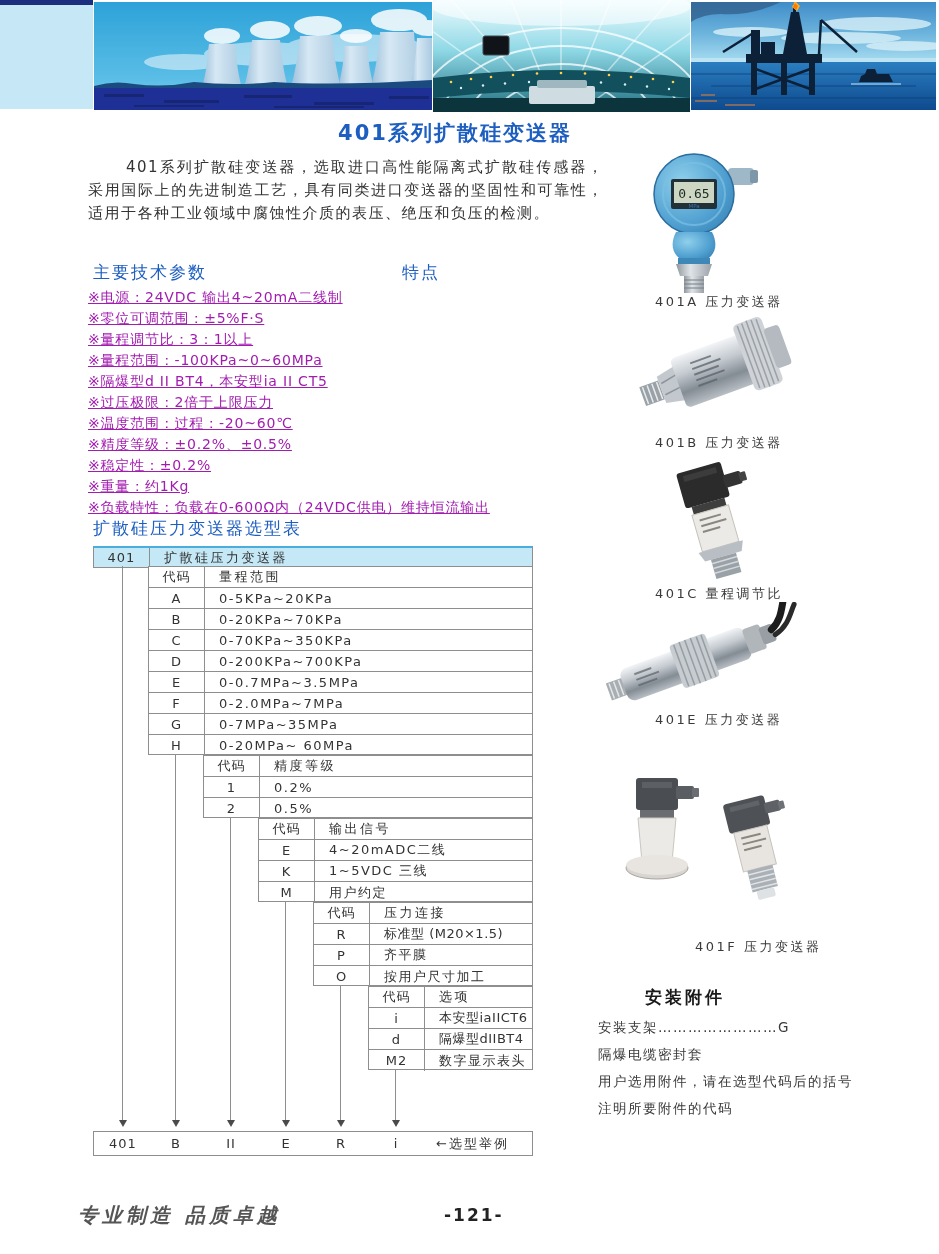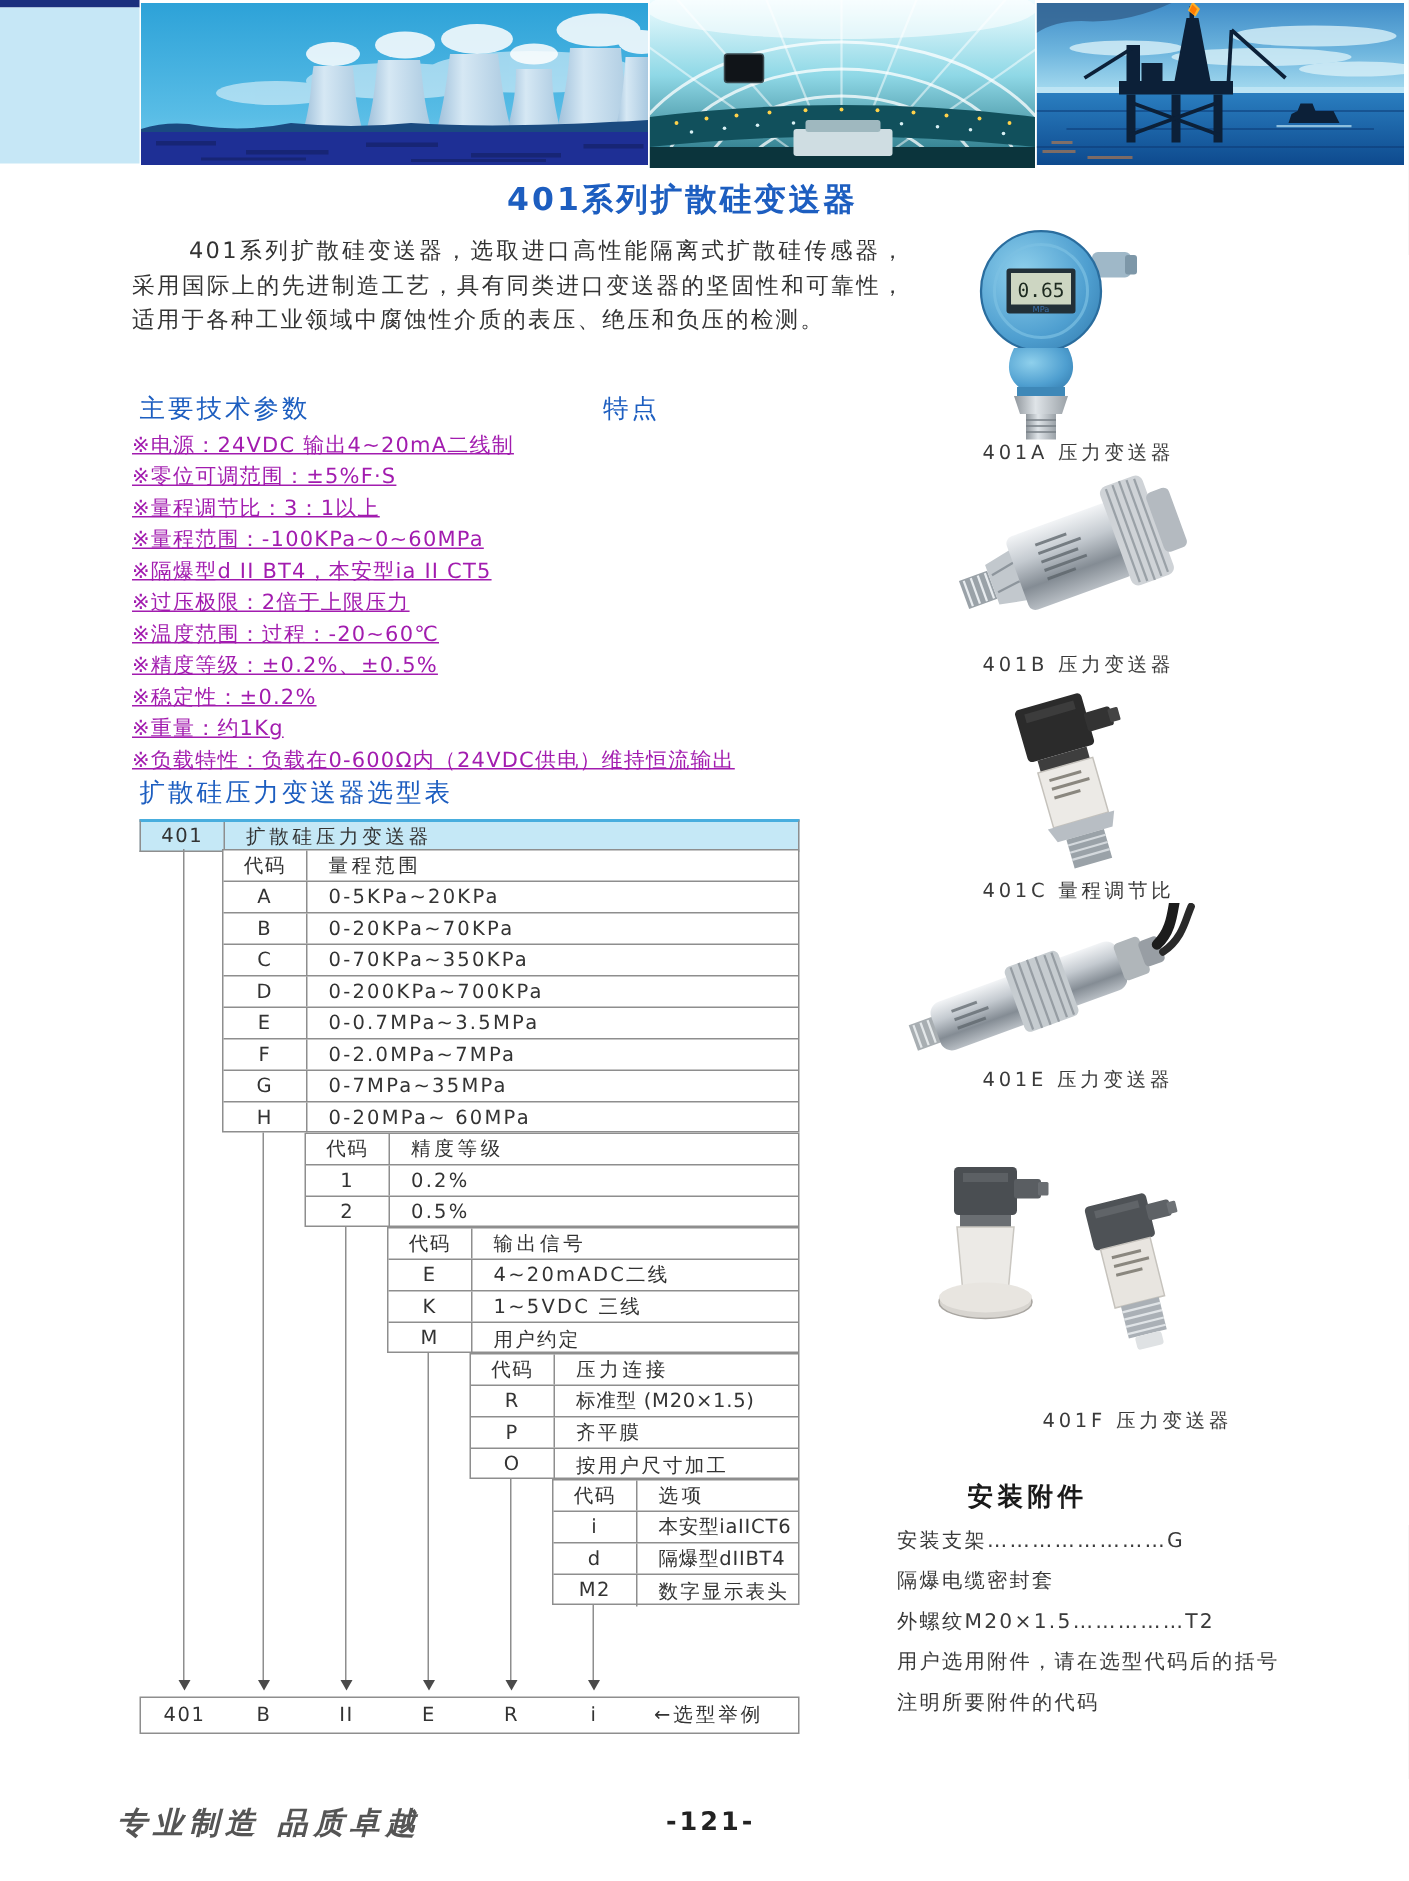--- a/index.html
+++ b/index.html
@@ -563,21 +563,20 @@
         <rect x="124" y="122" width="18" height="9" rx="2" fill="#dfe2e4"></rect>
       </g>
     </svg>
   </div>
   <div class="abs caption" style="left:655px;top:938px;margin-left:40px;">401F 压力变送器</div>
 
   <div class="abs acc-title">安装附件</div>
   <div class="abs acc-lines">
     <div>安装支架……………………G</div>
     <div>隔爆电缆密封套</div>
-    <div>外螺纹M20×1.5……………T2</div>
     <div>用户选用附件，请在选型代码后的括号</div>
     <div>注明所要附件的代码</div>
   </div>
 
   <div class="abs slogan">专业制造  品质卓越</div>
   <div class="abs pagenum">-121-</div>
 
 </div>
 
 </body></html>

